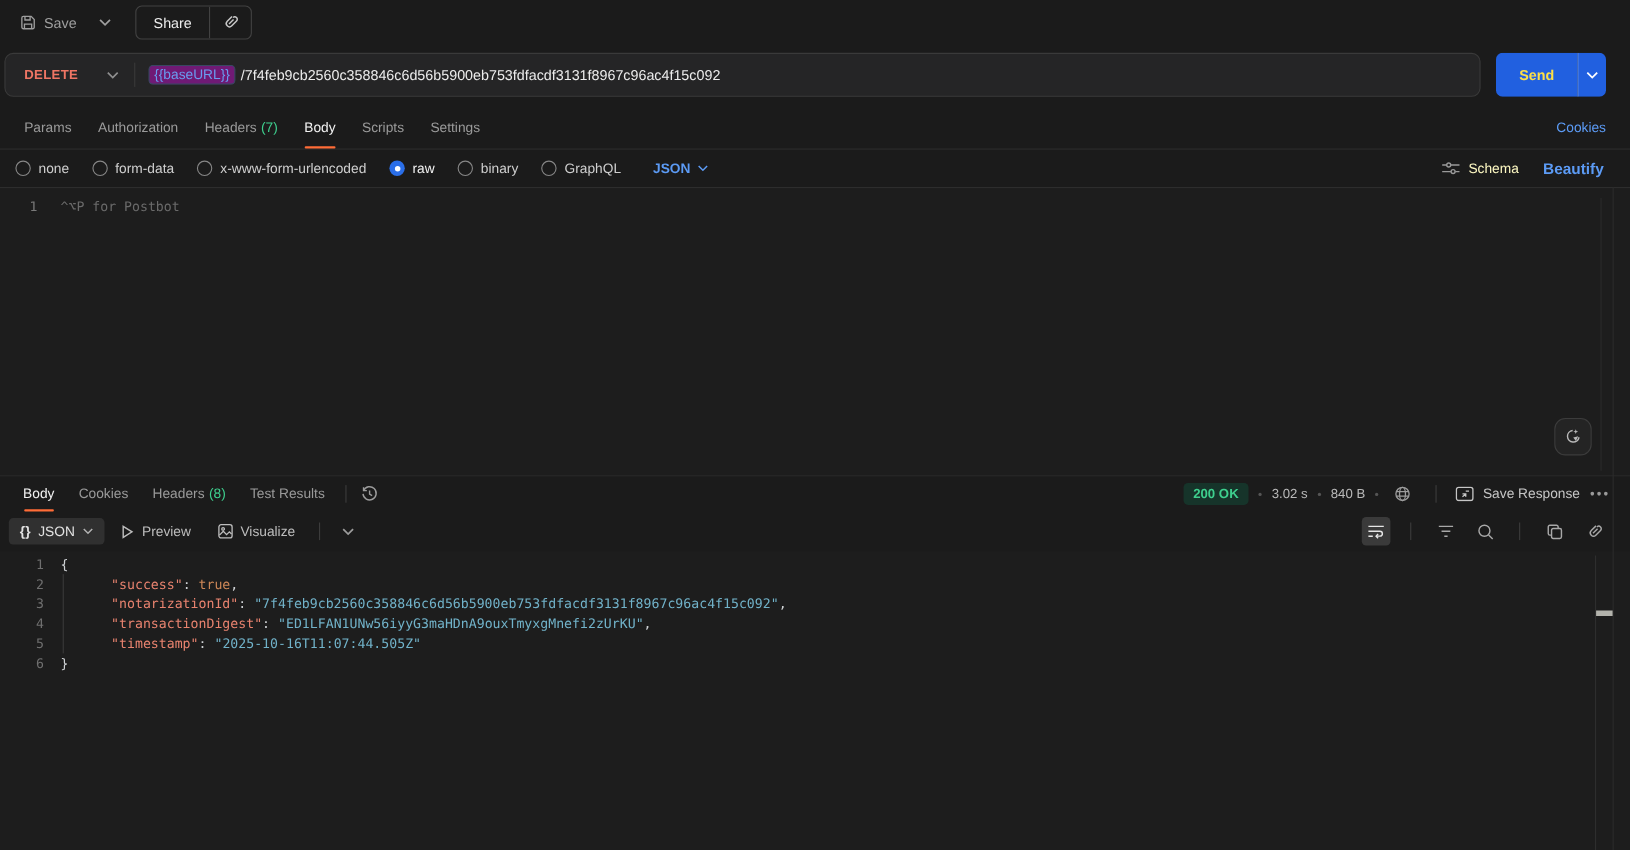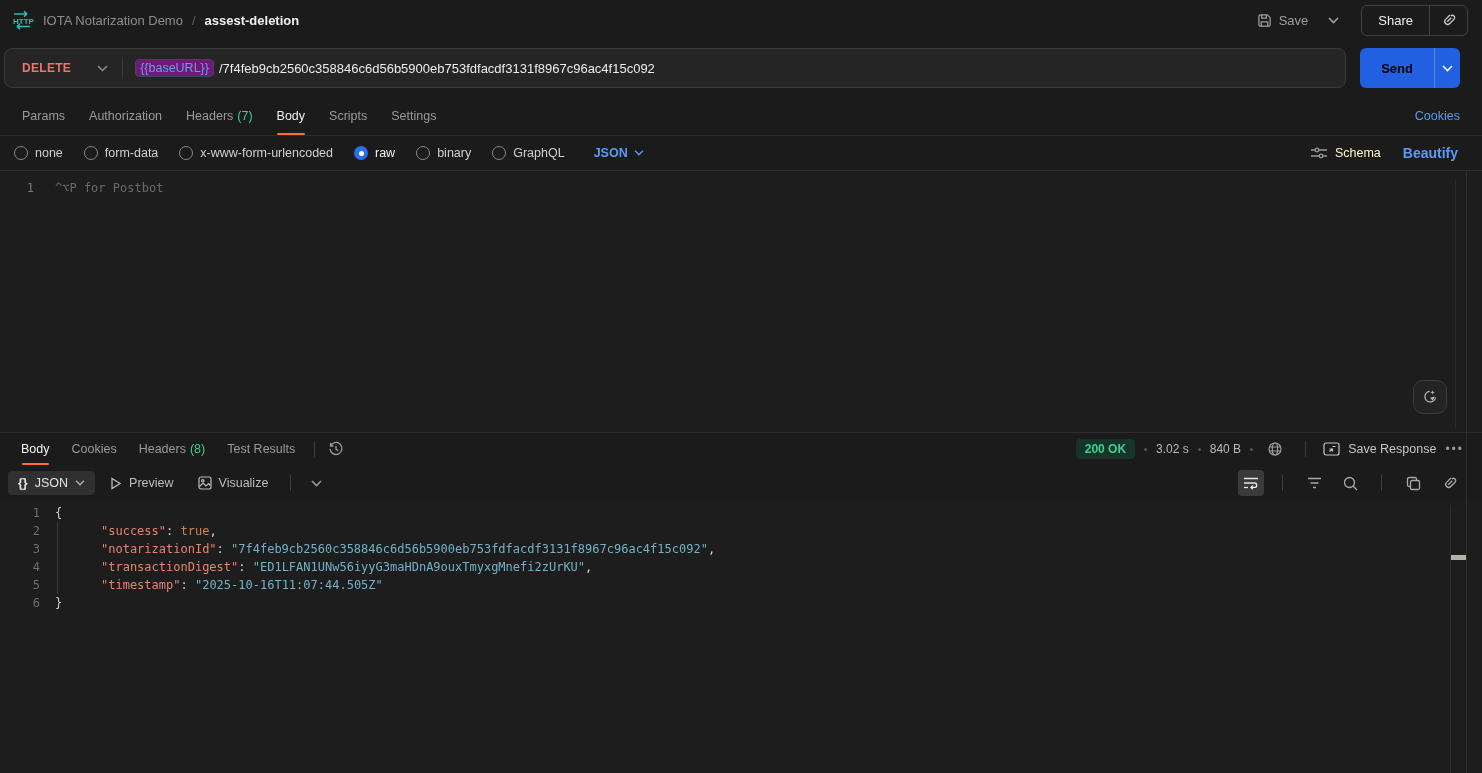--- a/index.html
+++ b/index.html
@@ -24,21 +24,21 @@
   .url-row { height:56px; display:flex; align-items:center; padding:8px 22px 8px 4px; gap:6px; }
   .url-bar { flex:1; height:40px; background:#252526; border:1px solid #3a3a3a; border-radius:8px; display:flex; align-items:center; }
   .method { display:flex; align-items:center; gap:26px; padding:0 14px 0 17px; cursor:pointer; }
   .method-label { color:#ef7564; font-size:12px; font-weight:700; letter-spacing:.3px; }
   .method-caret { color:#8f8f8f; }
   .url-div { width:1px; height:22px; background:#3a3a3a; }
   .url-text { display:flex; align-items:center; gap:5px; padding:0 12px; font-size:13px; white-space:nowrap; overflow:hidden; cursor:text; }
   .var-chip { color:#699cf0; background:#701a75; border:1px solid #394762; border-radius:4px; padding:1px 4px; font-size:12.5px; }
   .url-path { color:#ececec; }
   .send-split { display:flex; height:40px; margin-left:8px; border-radius:6px; overflow:hidden; }
-  .send-main { background:#2160e0; color:#000000; font-size:13px; font-weight:700; border:none; padding:0 21px; cursor:pointer; font-family:inherit; }
+  .send-main { background:#2160e0; color:#fde047; font-size:13px; font-weight:700; border:none; padding:0 21px; cursor:pointer; font-family:inherit; }
   .send-caret { background:#2160e0; color:#fff; border:none; border-left:1px solid rgba(255,255,255,.25); width:26px; display:flex; align-items:center; justify-content:center; cursor:pointer; }
 
   
   .tabs-row { height:40px; display:flex; align-items:center; justify-content:space-between; padding:0 22px 0 10px; border-bottom:1px solid #2d2d2d; }
   .tabs { display:flex; align-items:center; height:100%; }
   .tab { position:relative; height:100%; display:flex; align-items:center; padding:0 12px; color:#9a9a9a; font-size:12.5px; cursor:pointer; gap:4px; }
   .tab.active { color:#f2f2f2; }
   .tab.active .underline { position:absolute; left:12px; right:12px; bottom:0; height:2px; background:#ff6c37; border-radius:1px; }
   .tab .count { color:#3ecf8e; }
   .cookies-link { color:#5c9bf5; font-size:12.5px; cursor:pointer; }
@@ -102,32 +102,20 @@
   .req-rail { position:absolute; left:1455px; top:180px; width:1px; height:248px; background:#2a2a2a; }
   .resp-rail { position:absolute; left:1450px; top:505px; width:1px; height:268px; background:#2e2e2e; }
   .resp-thumb { position:absolute; left:1451px; top:555px; width:15px; height:5px; background:#b3b3ac; cursor:grab; }
 
   svg { display:block; }
 </style>
 </head>
 <body>
 
 <div class="topbar">
-  <div class="crumbs">
-    <span class="http-badge">
-      <svg width="24" height="20" viewBox="0 0 24 20">
-        <path d="M4 4 h13 m0 0 l-3 -2.6 m3 2.6 l-3 2.6" stroke="#35b5c2" stroke-width="1.6" fill="none"></path>
-        <text x="3" y="13.5" font-size="8" font-weight="bold" fill="#35b5c2" font-family="Liberation Sans, sans-serif">HTTP</text>
-        <path d="M20 16.5 h-13 m0 0 l3 -2.6 m-3 2.6 l3 2.6" stroke="#35b5c2" stroke-width="1.6" fill="none"></path>
-      </svg>
-    </span>
-    <span class="crumb-root">IOTA Notarization Demo</span>
-    <span class="crumb-sep">/</span>
-    <span class="crumb-cur">assest-deletion</span>
-  </div>
   <div class="top-actions">
     <div class="save-btn">
       <span>
         <svg width="15" height="15" viewBox="0 0 16 16" fill="none" stroke="#9f9f9f" stroke-width="1.3">
           <path d="M2 3.5 A1.5 1.5 0 0 1 3.5 2 H11 L14 5 V12.5 A1.5 1.5 0 0 1 12.5 14 H3.5 A1.5 1.5 0 0 1 2 12.5 Z"></path>
           <path d="M5 2 v3.5 h5 V2"></path>
           <path d="M4.5 14 v-4.5 h7 V14"></path>
         </svg>
       </span>
       <span>Save</span>

